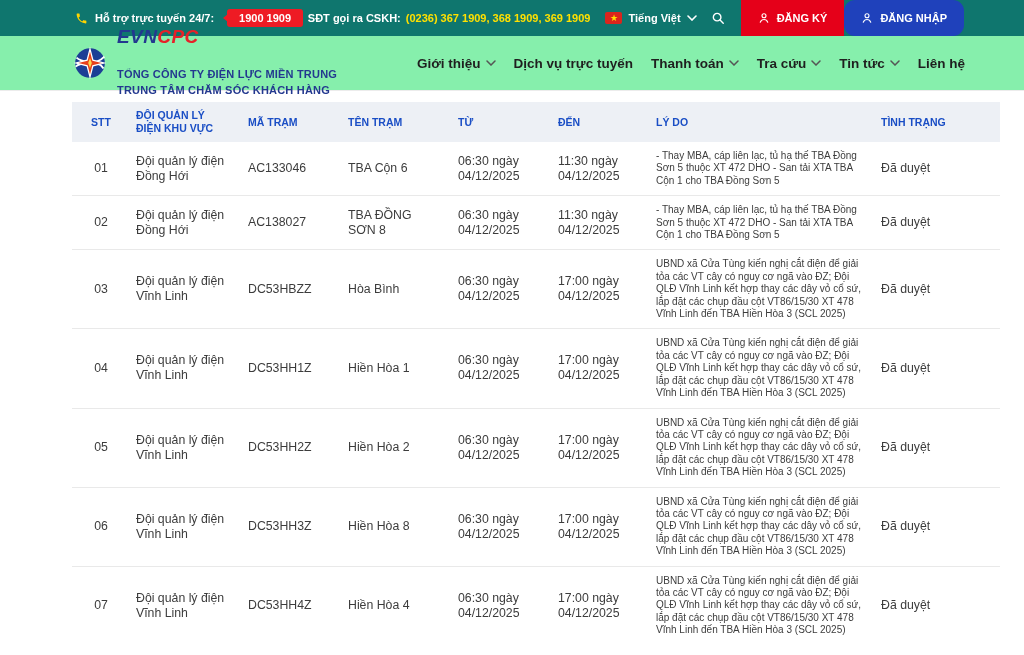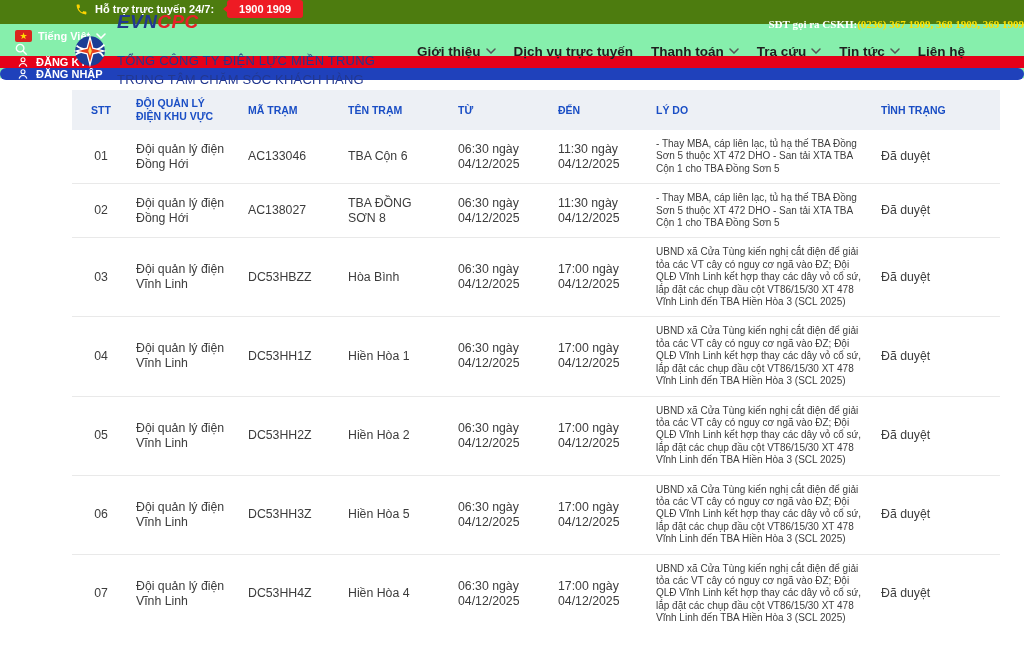--- a/index.html
+++ b/index.html
@@ -1,47 +1,47 @@
 <!DOCTYPE html>
 <html lang="vi"><head>
 <meta charset="utf-8">
 <style>
   * { margin:0; padding:0; box-sizing:border-box; }
   html,body { width:1024px; height:655px; overflow:hidden; background:#fff;
     font-family:"Liberation Sans","DejaVu Sans",sans-serif; }
 
   
-  .topbar { height:24px; background:#4d7c0f; display:flex; align-items:stretch;
-    color:#fff; font-size:11px; font-weight:bold;flex-direction:column; }
+  .topbar { height:36px; background:#0f766e; display:flex; align-items:stretch;
+    color:#fff; font-size:11px; font-weight:bold; }
   .topbar-left { display:flex; align-items:center; gap:7px; margin-left:75px; }
   .hotline-badge { background:#ee1b24; border-radius:3px; padding:3px 12px; position:relative;
     margin-left:6px; color:#fff; cursor:pointer; }
   .hotline-badge::before { content:''; position:absolute; left:-4px; top:50%;
     transform:translateY(-50%); border-top:4px solid transparent;
     border-bottom:4px solid transparent; border-right:5px solid #ee1b24; }
-  .topbar-mid { display:flex; align-items:flex-start; margin-left:auto;font-family:Liberation Serif, serif; }
+  .topbar-mid { display:flex; align-items:center; gap:5px; margin-left:auto; }
   .cskh-numbers { color:#ffe000; }
   .lang { display:flex; align-items:center; gap:6px; margin-left:15px; cursor:pointer; }
   .flag { width:17px; height:12px; background:#da251d; border-radius:2px; display:flex;
     align-items:center; justify-content:center; color:#ffe000; font-size:9px; line-height:1; }
   .search-btn { margin:0 16px 0 14px; display:flex; align-items:center; cursor:pointer; }
   .tb-btn { display:flex; align-items:center; gap:7px; padding:0 17px; color:#fff;
     border:none; font-weight:bold; font-size:11px; cursor:pointer;
     font-family:inherit; }
   .btn-register { background:#e50019; }
   .btn-login { background:#1f41bb;border-radius:11px; }
   .topbar-spacer-right { width:60px; }
 
   
   .header { height:55px; display:flex; align-items:center; background:#86efac;
     border-bottom:1px solid #ececec; }
   .brand { display:flex; align-items:center; gap:9px; margin-left:72px; cursor:pointer; }
   .brand-name { font-size:19px; font-weight:bold; font-style:italic; letter-spacing:.4px; line-height:1.05; }
   .evn { color:#23388f; } .cpc { color:#e62129; }
-  .brand-sub { font-size:13px; font-weight:normal; color:#23388f; line-height:1.45; letter-spacing:.2px; margin-top:20px; }
+  .brand-sub { font-size:11px; font-weight:bold; color:#23388f; line-height:1.45; letter-spacing:.2px; margin-top:20px; }
   .nav { margin-left:auto; margin-right:59px; display:flex; gap:18px; align-items:center; }
   .nav-item { display:flex; align-items:center; gap:5px; font-size:13.5px; font-weight:bold;
     color:#1f1f1f; cursor:pointer; white-space:nowrap; }
 
   
   .content { padding:11px 0 0 72px; }
   table { width:928px; border-collapse:collapse; table-layout:fixed; }
   col.c-stt{width:56px} col.c-doi{width:112px} col.c-ma{width:100px} col.c-ten{width:110px}
   col.c-tu{width:100px} col.c-den{width:98px} col.c-lydo{width:225px} col.c-status{width:127px}
   thead th { background:#edf0f5; color:#1a4ec5; font-size:10.5px; text-transform:uppercase;
@@ -255,21 +255,21 @@
     <td>06:30 ngày 04/12/2025</td>
     <td>17:00 ngày 04/12/2025</td>
     <td class="lydo">UBND xã Cửa Tùng kiến nghị cắt điện để giải tỏa các VT cây có nguy cơ ngã vào ĐZ; Đội QLĐ Vĩnh Linh kết hợp thay các dây vỏ cổ sứ, lắp đặt các chụp đầu cột VT86/15/30 XT 478 Vĩnh Linh đến TBA Hiền Hòa 3 (SCL 2025)</td>
     <td>Đã duyệt</td>
   </tr>
 
   <tr>
     <td class="center">06</td>
     <td>Đội quản lý điện Vĩnh Linh</td>
     <td>DC53HH3Z</td>
-    <td>Hiền Hòa 5</td>
+    <td>Hiền Hòa 8</td>
     <td>06:30 ngày 04/12/2025</td>
     <td>17:00 ngày 04/12/2025</td>
     <td class="lydo">UBND xã Cửa Tùng kiến nghị cắt điện để giải tỏa các VT cây có nguy cơ ngã vào ĐZ; Đội QLĐ Vĩnh Linh kết hợp thay các dây vỏ cổ sứ, lắp đặt các chụp đầu cột VT86/15/30 XT 478 Vĩnh Linh đến TBA Hiền Hòa 3 (SCL 2025)</td>
     <td>Đã duyệt</td>
   </tr>
 
   <tr>
     <td class="center">07</td>
     <td>Đội quản lý điện Vĩnh Linh</td>
     <td>DC53HH4Z</td>

